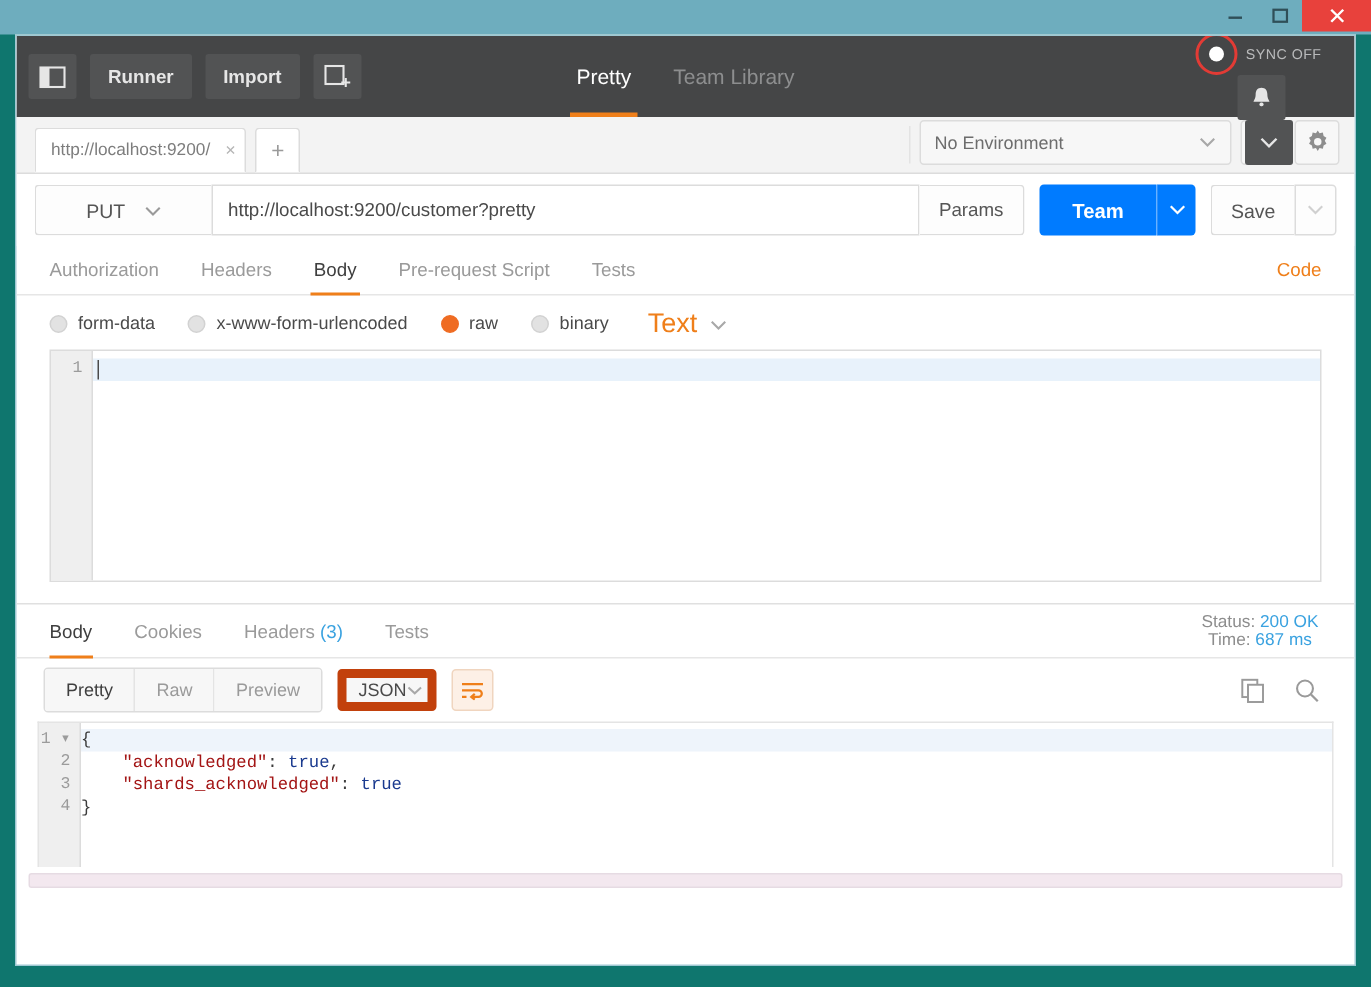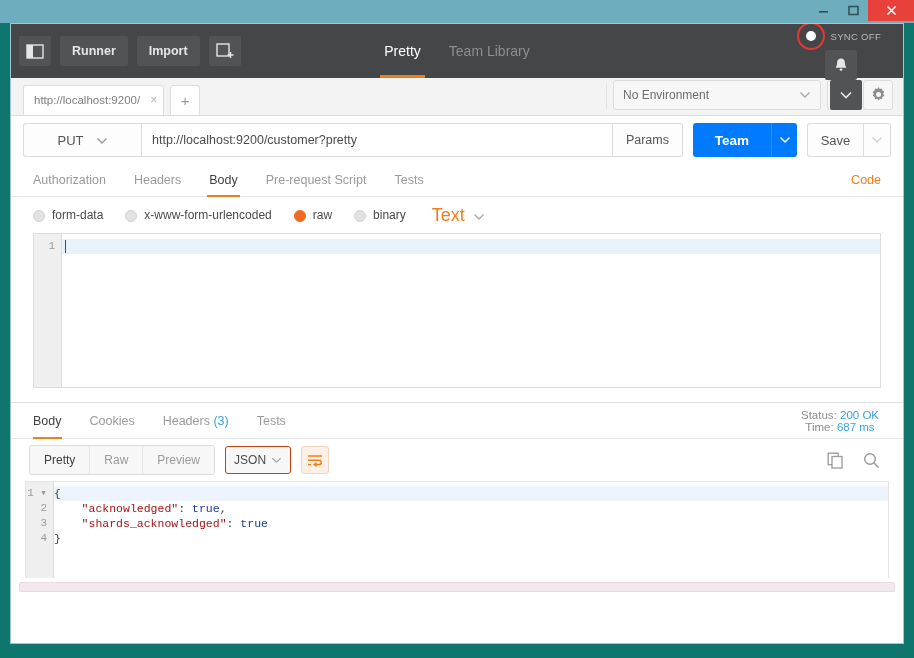--- a/index.html
+++ b/index.html
@@ -364,21 +364,21 @@
     background: #f7f7f7;
     font-size: 12px; color: #9a9a9a;
     display: flex; align-items: center;
     border-right: 1px solid #e4e4e4;
     cursor: pointer;
   }
   .fmt-btn:last-child { border-right: none; }
   .fmt-btn.active { background: #f7f7f7; color: #3f3f3f; }
   #lang-select {
     height: 28px; width: 66px; margin-left: 10px;
-    background: #f7f7f7; border: 1px solid #c2410c; border-radius: 3px;
+    background: #f7f7f7; border: 6px solid #c2410c; border-radius: 3px;
     display:flex; align-items:center; justify-content: space-between;
     padding: 0 8px;
     font-size: 12px; color: #4a4a4a;
     cursor: pointer;
   }
   #wrap-toggle {
     height: 28px; width: 28px; margin-left: 10px;
     background: #fdf0e6; border: 1px solid #f0d5bf; border-radius: 3px;
     display:flex; align-items:center; justify-content:center;
     cursor: pointer;

